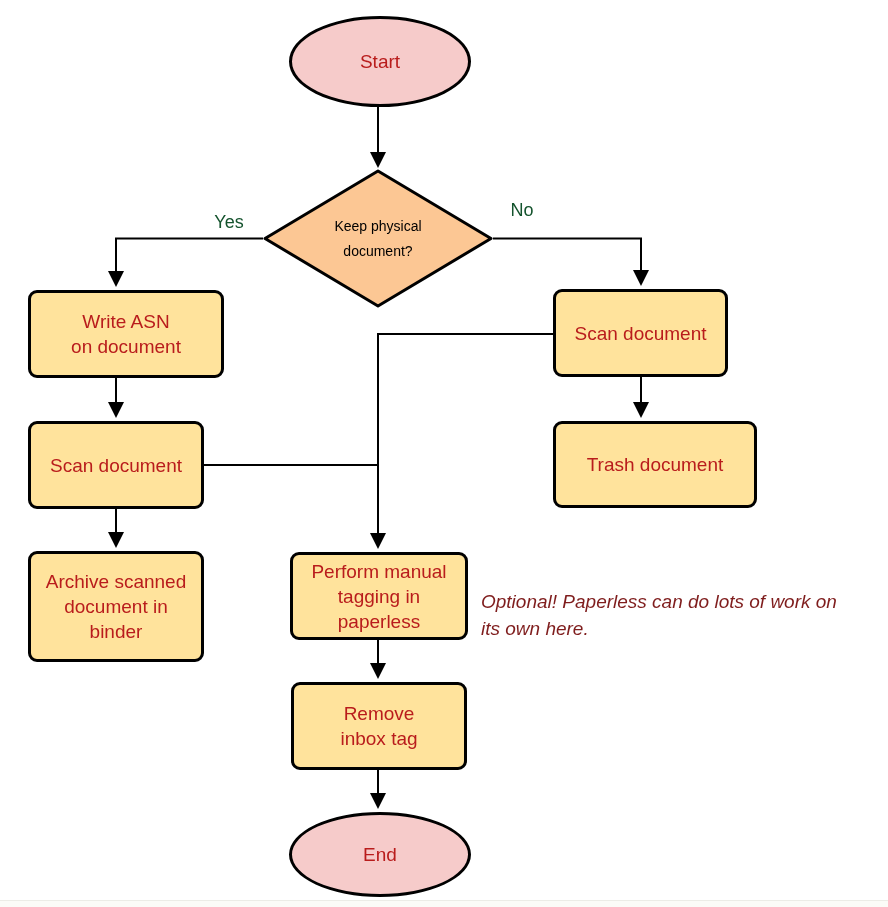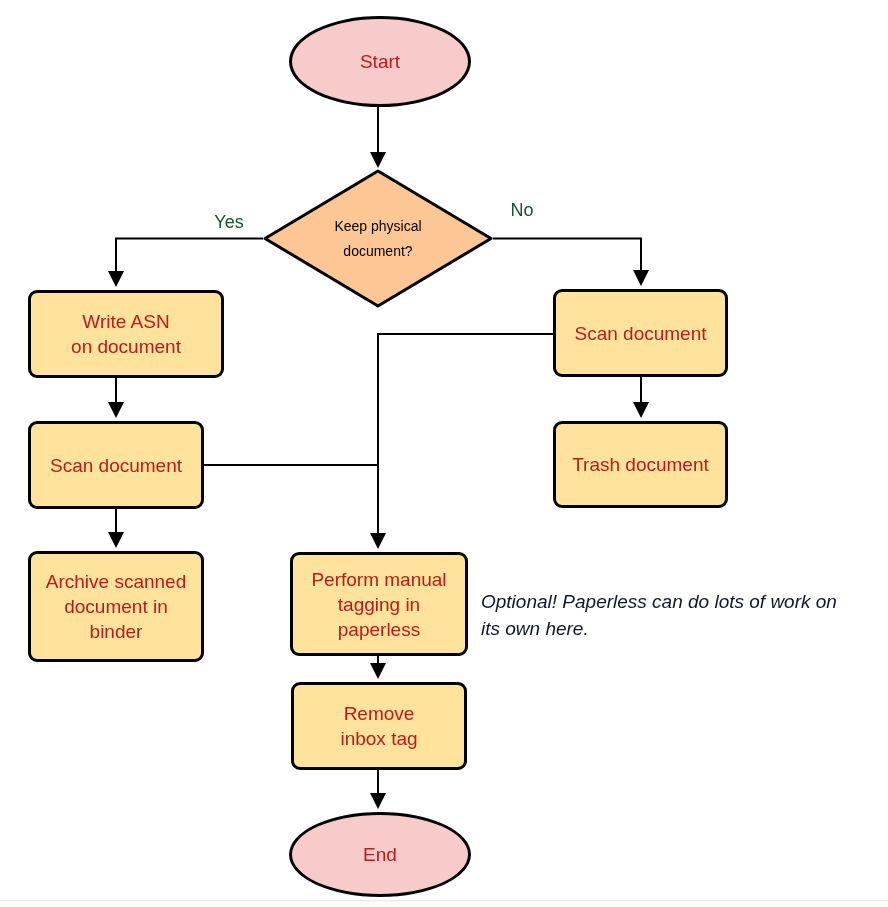--- a/index.html
+++ b/index.html
@@ -55,21 +55,21 @@
   }
   .edge-label {
     position: absolute;
     color: #14532d;
     font-size: 18px;
     line-height: 20px;
     text-align: center;
   }
   .note {
     position: absolute;
-    color: #0f172a;
+    color: #7f1d1d;
     font-size: 19px;
     line-height: 27px;
     font-style: italic;
     white-space: pre-line;
   }
   .bottom-strip {
     position: absolute;
     left: 0;
     top: 900px;
     width: 888px;
@@ -128,25 +128,25 @@
   <div class="node rect" style="left:28px; top:551px; width:176px; height:111px;">
     <span>Archive scanned
 document in
 binder</span>
   </div>
 
   <div class="node rect" style="left:553px; top:289px; width:175px; height:88px;">
     <span>Scan document</span>
   </div>
 
-  <div class="node rect" style="left:553px; top:421px; width:175px; height:87px;">
+  <div class="node rect" style="left:553px; top:421px; width:204px; height:87px;">
     <span>Trash document</span>
   </div>
 
-  <div class="node rect" style="left:290px; top:552px; width:178px; height:104px;">
+  <div class="node rect" style="left:290px; top:552px; width:178px; height:88px;">
     <span>Perform manual
 tagging in
 paperless</span>
   </div>
 
   <div class="node rect" style="left:291px; top:682px; width:176px; height:88px;">
     <span>Remove
 inbox tag</span>
   </div>
 

